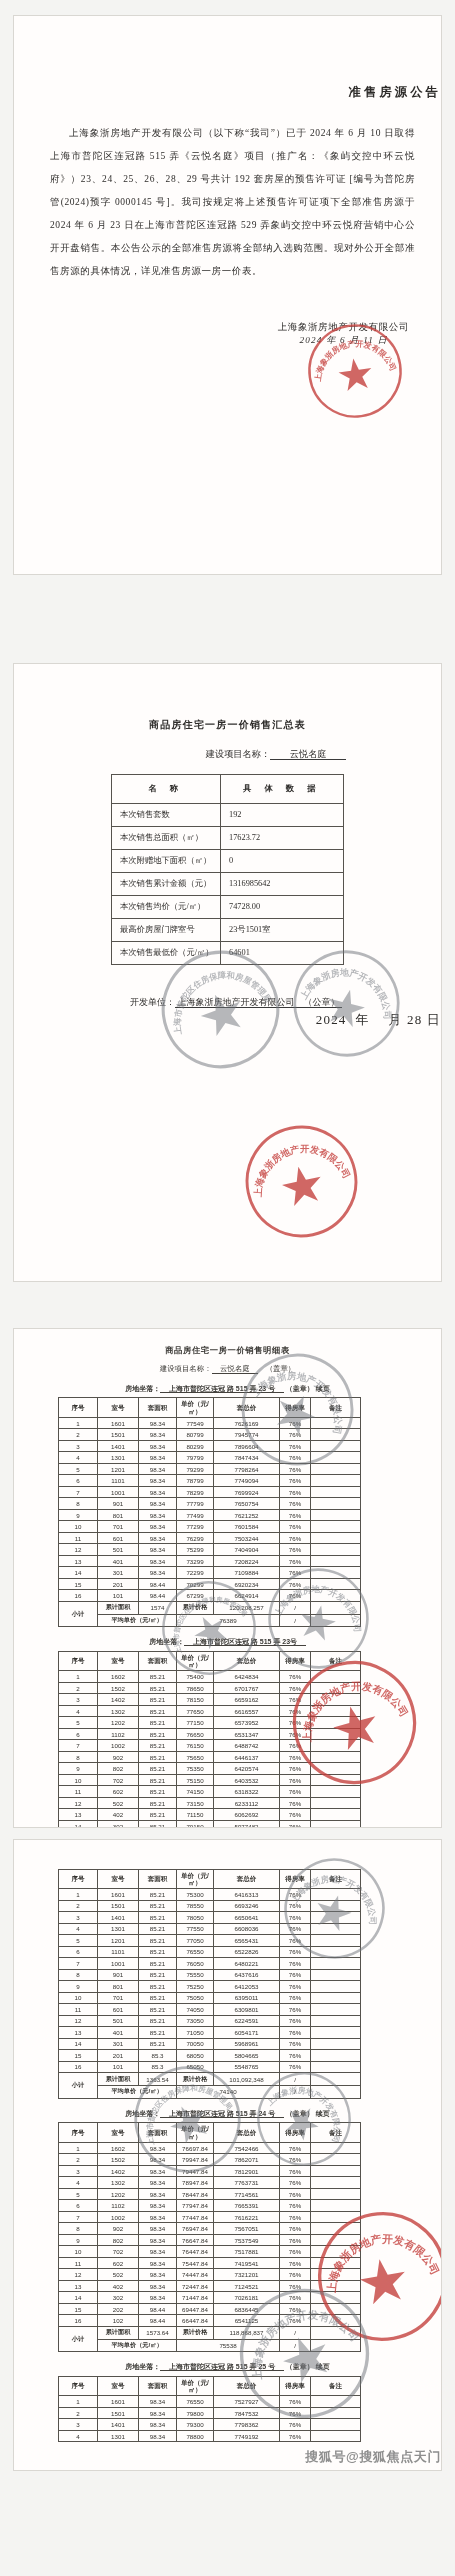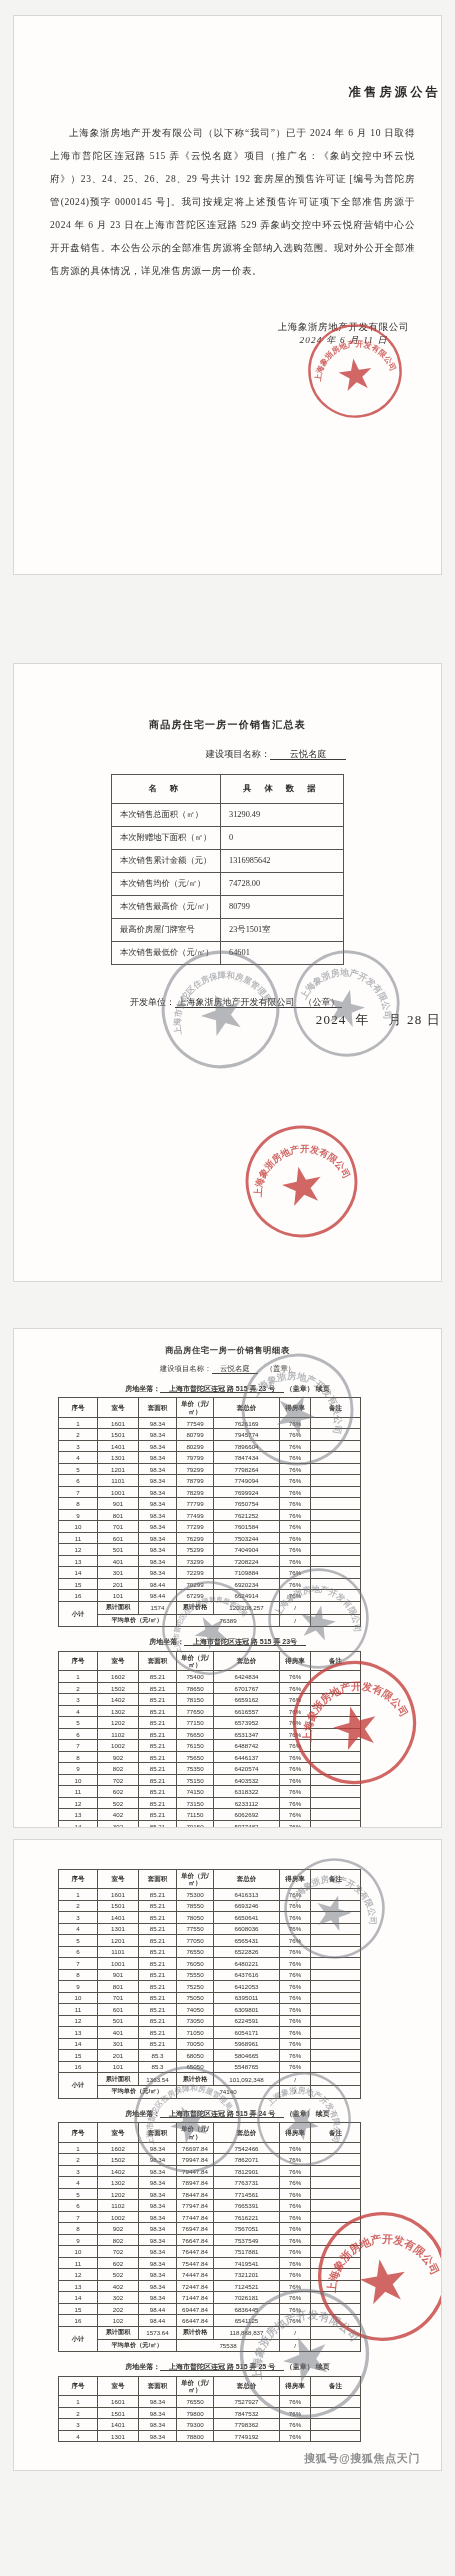--- a/index.html
+++ b/index.html
@@ -48,22 +48,22 @@
   .loc-line.footer-loc{margin-top:21px;}
   table.detail{margin:3.7px 0 0 44px;border-collapse:collapse;width:303px;font-size:6.2px;color:#33312d;}
   table.detail th,table.detail td{border:0.6px solid #55524c;text-align:center;padding:0;}
   table.detail th{height:18.5px;font-weight:600;font-size:6.5px;line-height:7.4px;}
   table.detail td{height:10.5px;}
   table.detail td.sublbl{font-weight:600;}
 
   
   .stamp{position:absolute;pointer-events:none;}
   .stamp svg{display:block;width:100%;height:100%;}
-  .watermark{position:absolute;right:21px;bottom:4.9px;font-family:"Liberation Sans","DejaVu Sans",sans-serif;
-    font-size:11px;font-weight:bold;color:#8e8e8e;letter-spacing:0.6px;}
+  .watermark{position:absolute;right:0;bottom:4.9px;font-family:"Liberation Sans","DejaVu Sans",sans-serif;
+    font-size:13px;font-weight:bold;color:#8e8e8e;letter-spacing:0.6px;}
 </style>
 </head>
 <body>
 
 <div>
 
   <section class="page" id="page1">
     <h1 class="announce-title">准售房源公告</h1>
     <p class="announce-body">上海象浙房地产开发有限公司（以下称“我司”）已于 2024 年 6 月 10 日取得上海市普陀区连冠路 515 弄《云悦名庭》项目（推广名：《象屿交控中环云悦府》）23、24、25、26、28、29 号共计 192 套房屋的预售许可证 [编号为普陀房管(2024)预字 0000145 号]。我司按规定将上述预售许可证项下全部准售房源于 2024 年 6 月 23 日在上海市普陀区连冠路 529 弄象屿交控中环云悦府营销中心公开开盘销售。本公告公示的全部准售房源将全部纳入选购范围。现对外公开全部准售房源的具体情况，详见准售房源一房一价表。</p>
     <div class="announce-sig">上海象浙房地产开发有限公司</div>
@@ -85,38 +85,38 @@
     </div>
     <table class="sum-table" id="summary-table">
       <thead>
         <tr>
           <th>名  称</th>
           <th>具 体 数 据</th>
         </tr>
       </thead>
       <tbody>
           <tr>
+            <td class="lbl">本次销售套数</td>
+            <td class="val">192</td>
+          </tr>
+          <tr>
             <td class="lbl">本次销售总面积（㎡）</td>
-            <td class="val">31290.49</td>
+            <td class="val">17623.72</td>
           </tr>
           <tr>
             <td class="lbl">本次附赠地下面积（㎡）</td>
             <td class="val">0</td>
           </tr>
           <tr>
             <td class="lbl">本次销售累计金额（元）</td>
             <td class="val">1316985642</td>
           </tr>
           <tr>
             <td class="lbl">本次销售均价（元/㎡）</td>
             <td class="val">74728.00</td>
-          </tr>
-          <tr>
-            <td class="lbl">本次销售最高价（元/㎡）</td>
-            <td class="val">80799</td>
           </tr>
           <tr>
             <td class="lbl">最高价房屋门牌室号</td>
             <td class="val">23号1501室</td>
           </tr>
           <tr>
             <td class="lbl">本次销售最低价（元/㎡）</td>
             <td class="val">64601</td>
           </tr>
         </tbody>

